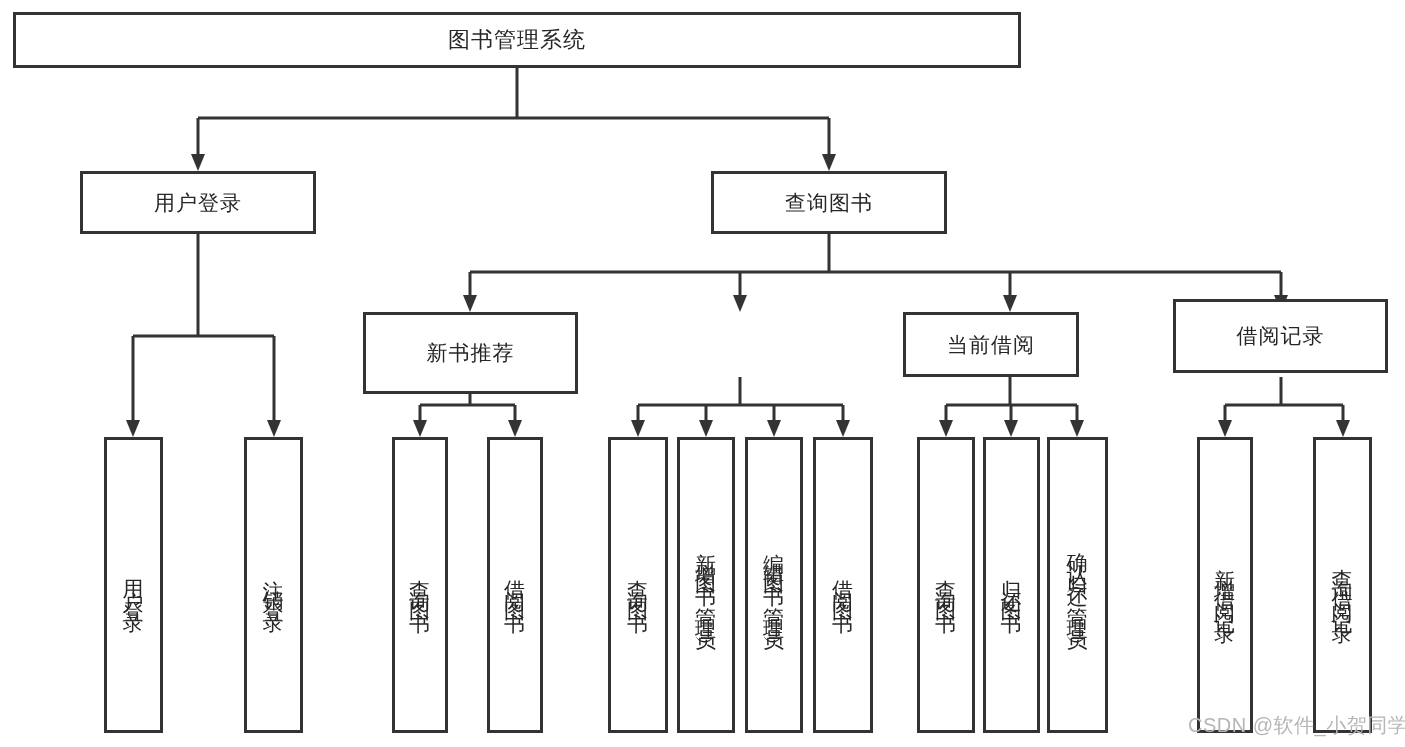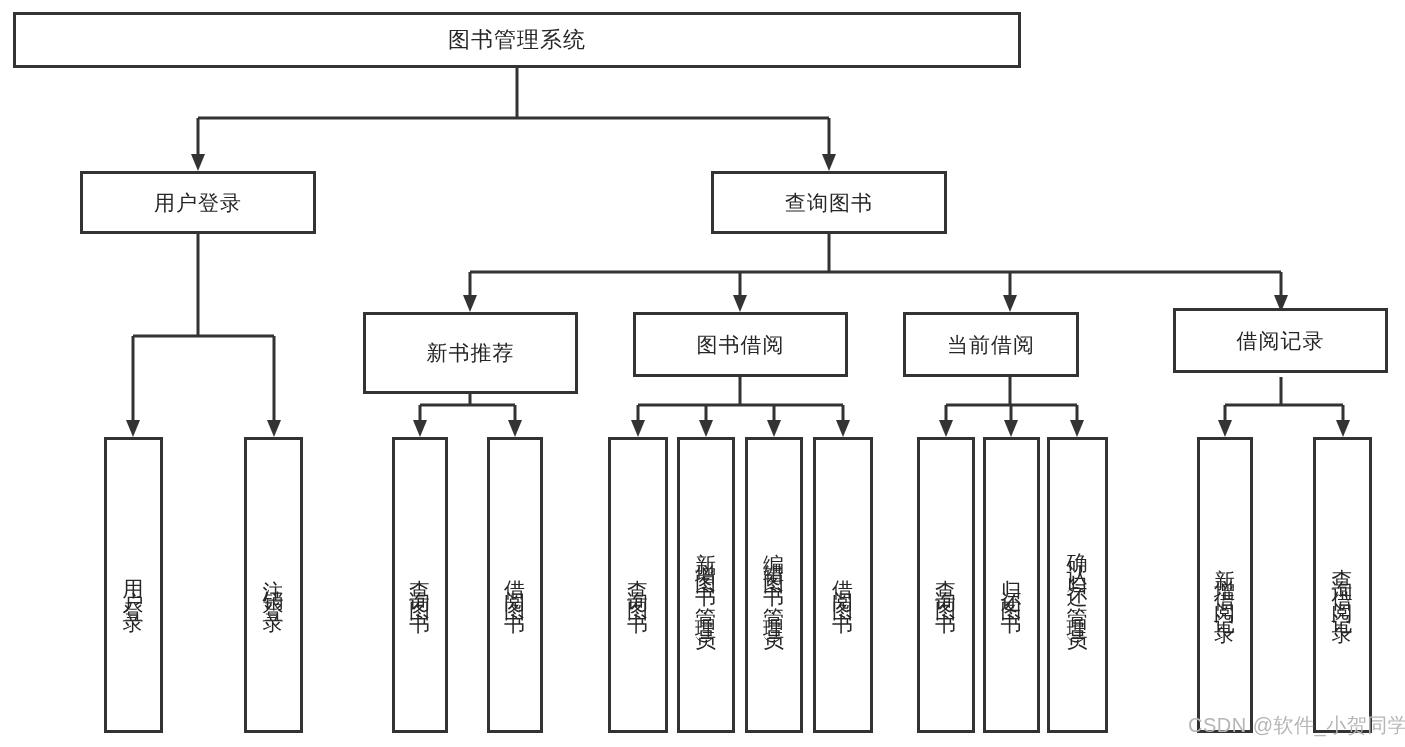--- a/index.html
+++ b/index.html
@@ -103,27 +103,24 @@
   <div class="node h" style="left:80px;top:171px;width:236px;height:63px">
     <span>用户登录</span>
   </div>
   <div class="node h" style="left:711px;top:171px;width:236px;height:63px">
     <span>查询图书</span>
   </div>
 
   <div class="node h" style="left:363px;top:312px;width:215px;height:82px">
     <span>新书推荐</span>
   </div>
-  <div class="node h" style="left:633px;top:312px;width:215px;height:65px">
-    <span>图书借阅</span>
-  </div>
   <div class="node h" style="left:903px;top:312px;width:176px;height:65px">
     <span>当前借阅</span>
   </div>
-  <div class="node h" style="left:1173px;top:308px;width:215px;height:65px">
+  <div class="node h" style="left:1173px;top:299px;width:215px;height:74px">
     <span>借阅记录</span>
   </div>
 
   <div class="node leaf" style="left:104px;top:437px;width:59px;height:296px">
     <span>用户登录</span>
   </div>
   <div class="node leaf" style="left:244px;top:437px;width:59px;height:296px">
     <span>注销登录</span>
   </div>
 

